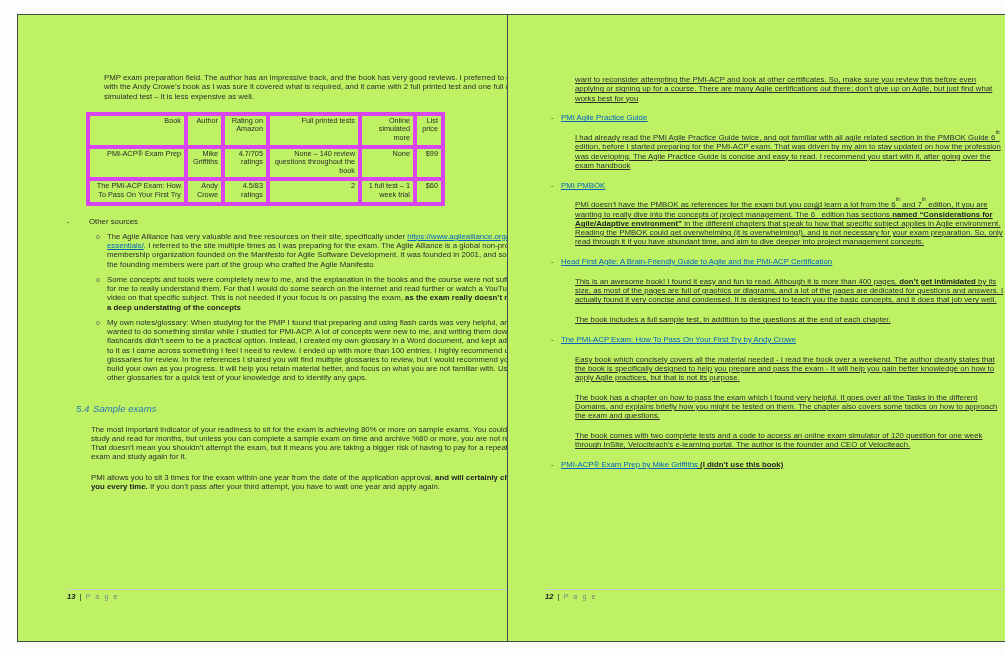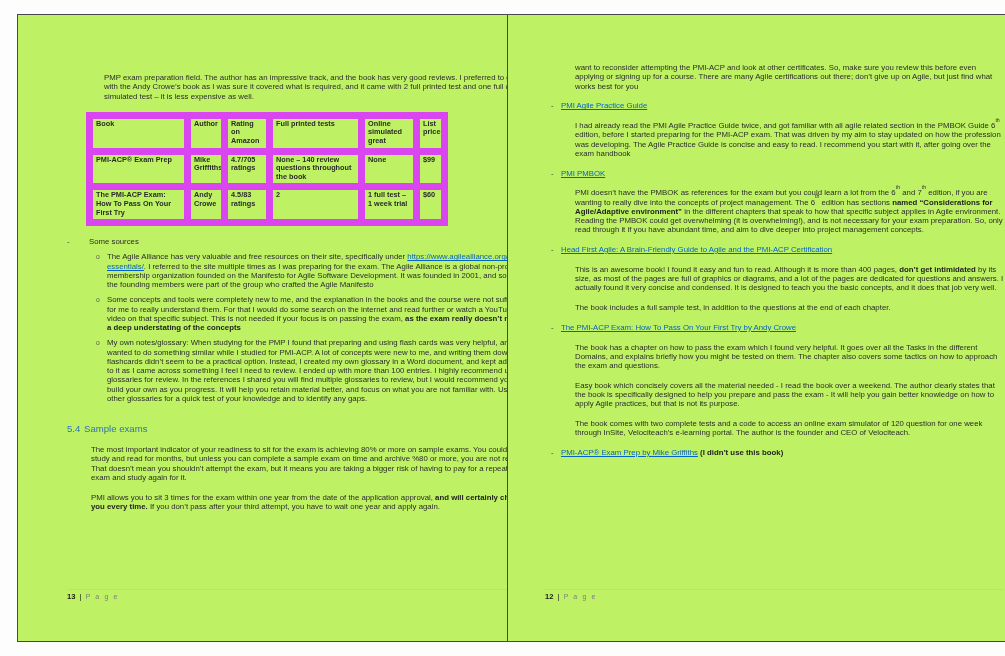--- a/index.html
+++ b/index.html
@@ -10,63 +10,63 @@
   }
   .canvas{position:relative;width:1005px;height:656px;}
   .page{
     position:absolute;top:14px;width:538px;height:628px;
     background:#bef264;border:1.5px solid #45484c;box-sizing:border-box;
   }
   .page-left{left:17px;}
   .page-right{left:507px;}
   .content{position:absolute;color:#2b2b2b;font-size:7.8px;line-height:9.25px;}
   .page-left  .content{top:58px;left:49px;right:27px;}
-  .page-right .content{top:48px;left:37px;right:40px;}
+  .page-right .content{top:60px;left:37px;right:40px;text-decoration:underline;}
 
   .blk{margin-bottom:11px;}
   .page-right .blk{margin-bottom:10.5px;}
   .spacer{height:7px;}
 
   
   .page-left .p-cont{margin-left:37px;}
   .page-left .p-body{margin-left:24px;}
   .page-left .p-sub{margin-left:50px;}
   .page-left .li-dash{margin-left:22px;margin-bottom:6px;}
   .page-left .li-circle{margin-left:40px;margin-bottom:6px;}
   .page-left .li-dash .bullet{left:-22px;}
   .page-left .li-circle .bullet{left:-11px;}
   .page-left .tbl-wrap{margin-left:19px;}
-  .page-left .h2{}
+  .page-left .h2{margin-left:9px;font-style:italic;}
 
   
   .page-right .p-cont{margin-left:30px;}
   .page-right .li-dash{margin-left:16px;}
   .page-right .li-dash .bullet{left:-10px;}
 
   .p{position:relative;}
   .bullet{position:absolute;top:0;color:#3c3c3c;}
   .bullet-circle{font-size:6.8px;color:#595959;}
 
   .h2{color:#2E74B5;font-size:9.6px;line-height:11px;}
   .h2num{display:inline-block;min-width:17px;}
 
   .lnk{color:#0563C1;text-decoration:underline;cursor:pointer;}
   .b{font-weight:bold;color:#1e1e1e;}
   .sup{font-size:5.2px;position:relative;top:-2.6px;line-height:0;}
 
   .doc-table{border-collapse:collapse;table-layout:fixed;width:355px;font-size:7.3px;line-height:8.6px;color:#2b2b2b;}
-  .doc-table th,.doc-table td{border:7px solid #d946ef;padding:1px 3px 2px 3px;vertical-align:top;text-align:left;font-weight:bold;overflow:hidden;}
+  .doc-table th,.doc-table td{border:4px solid #d946ef;padding:1px 3px 2px 3px;vertical-align:top;text-align:right;font-weight:normal;overflow:hidden;}
 
   .footer{
     position:absolute;bottom:40px;border-top:1px solid #c9c9c9;padding-top:2.5px;
     font-size:7.6px;color:#3a3a3a;
   }
   .page-left  .footer{left:49px;right:27px;}
   .page-right .footer{left:37px;right:40px;}
-  .fnum{font-weight:bold;color:#1a1a1a;}
+  .fnum{font-weight:bold;color:#1a1a1a;font-style:italic;}
   .fsep{margin:0 2px;color:#1a1a1a;}
   .fword{color:#7d7d7d;letter-spacing:1.6px;font-size:7px;}
 </style>
 </head>
 <body>
 
 <div class="canvas">
 
   <div class="page page-left">
     <div class="content">
@@ -80,21 +80,21 @@
               <col style="width: 92px;">
               <col style="width: 55px;">
               <col style="width: 28px;">
             </colgroup>
             <thead>
               <tr>
                 <th>Book</th>
                 <th>Author</th>
                 <th>Rating on Amazon</th>
                 <th>Full printed tests</th>
-                <th>Online simulated great</th>
+                <th>Online simulated more</th>
                 <th>List price</th>
               </tr>
             </thead>
             <tbody>
               <tr>
                 <td>PMI-ACP® Exam Prep</td>
                 <td>Mike Griffiths</td>
                 <td>4.7/705 ratings</td>
                 <td>None – 140 review questions throughout the book</td>
                 <td>None</td>
@@ -104,21 +104,21 @@
                 <td>The PMI-ACP Exam: How To Pass On Your First Try</td>
                 <td>Andy Crowe</td>
                 <td>4.5/83 ratings</td>
                 <td>2</td>
                 <td>1 full test – 1 week trial</td>
                 <td>$60</td>
               </tr>
             </tbody>
           </table>
         </div>
-        <div class="p blk li-dash"><span class="bullet bullet-dash">-</span><span>Some sources</span></div>
+        <div class="p blk li-dash"><span class="bullet bullet-dash">-</span><span>Other sources</span></div>
         <div class="p blk li-circle"><span class="bullet bullet-circle">o</span><span>The Agile Alliance has very valuable and free resources on their site, specifically under </span><a class="lnk" href="#">https://www.agilealliance.org/agile-essentials/</a><span>. I referred to the site multiple times as I was preparing for the exam. The Agile Alliance is a global non-profit membership organization founded on the Manifesto for Agile Software Development. It was founded in 2001, and some of the founding members were part of the group who crafted the Agile Manifesto</span></div>
         <div class="p blk li-circle"><span class="bullet bullet-circle">o</span><span>Some concepts and tools were completely new to me, and the explanation in the books and the course were not sufficient for me to really understand them. For that I would do some search on the internet and read further or watch a YouTube video on that specific subject. This is not needed if your focus is on passing the exam, </span><span class="b">as the exam really doesn’t need a deep understating of the concepts</span></div>
         <div class="p blk li-circle"><span class="bullet bullet-circle">o</span><span>My own notes/glossary: When studying for the PMP I found that preparing and using flash cards was very helpful, and I wanted to do something similar while I studied for PMI-ACP. A lot of concepts were new to me, and writing them down on flashcards didn’t seem to be a practical option. Instead, I created my own glossary in a Word document, and kept adding to it as I came across something I feel I need to review. I ended up with more than 100 entries. I highly recommend using glossaries for review. In the references I shared you will find multiple glossaries to review, but I would recommend you build your own as you progress. It will help you retain material better, and focus on what you are not familiar with. Use the other glossaries for a quick test of your knowledge and to identify any gaps.</span></div>
         <div class="spacer"></div>
         <div class="spacer"></div>
         <div class="h2 blk"><span class="h2num">5.4</span><span>Sample exams</span></div>
         <div class="p blk p-body"><span>The most important indicator of your readiness to sit for the exam is achieving 80% or more on sample exams. You could study and read for months, but unless you can complete a sample exam on time and archive %80 or more, you are not ready. That doesn’t mean you shouldn’t attempt the exam, but it means you are taking a bigger risk of having to pay for a repeat exam and study again for it.</span></div>
         <div class="p blk p-body"><span>PMI allows you to sit 3 times for the exam within one year from the date of the application approval, </span><span class="b">and will certainly charge you every time.</span><span> If you don’t pass after your third attempt, you have to wait one year and apply again.</span></div>
       </div>
     <div class="footer">
@@ -132,22 +132,22 @@
     <div class="content">
         <div class="p blk p-cont"><span>want to reconsider attempting the PMI-ACP and look at other certificates. So, make sure you review this before even applying or signing up for a course. There are many Agile certifications out there; don’t give up on Agile, but just find what works best for you</span></div>
         <div class="p blk li-dash"><span class="bullet bullet-dash">-</span><a class="lnk" href="#">PMI Agile Practice Guide</a></div>
         <div class="p blk p-cont"><span>I had already read the PMI Agile Practice Guide twice, and got familiar with all agile related section in the PMBOK Guide 6</span><sup class="sup">th</sup><span> edition, before I started preparing for the PMI-ACP exam. That was driven by my aim to stay updated on how the profession was developing. The Agile Practice Guide is concise and easy to read. I recommend you start with it, after going over the exam handbook</span></div>
         <div class="p blk li-dash"><span class="bullet bullet-dash">-</span><a class="lnk" href="#">PMI PMBOK</a></div>
         <div class="p blk p-cont"><span>PMI doesn’t have the PMBOK as references for the exam but you could learn a lot from the 6</span><sup class="sup">th</sup><span> and 7</span><sup class="sup">th</sup><span> edition, if you are wanting to really dive into the concepts of project management. The 6</span><sup class="sup">th</sup><span> edition has sections </span><span class="b">named “Considerations for Agile/Adaptive environment”</span><span> in the different chapters that speak to how that specific subject applies in Agile environment. Reading the PMBOK could get overwhelming (it is overwhelming!), and is not necessary for your exam preparation. So, only read through it if you have abundant time, and aim to dive deeper into project management concepts.</span></div>
         <div class="p blk li-dash"><span class="bullet bullet-dash">-</span><a class="lnk" href="#">Head First Agile: A Brain-Friendly Guide to Agile and the PMI-ACP Certification</a></div>
         <div class="p blk p-cont"><span>This is an awesome book! I found it easy and fun to read. Although it is more than 400 pages, </span><span class="b">don’t get intimidated</span><span> by its size, as most of the pages are full of graphics or diagrams, and a lot of the pages are dedicated for questions and answers. I actually found it very concise and condensed. It is designed to teach you the basic concepts, and it does that job very well.</span></div>
         <div class="p blk p-cont"><span>The book includes a full sample test, in addition to the questions at the end of each chapter.</span></div>
         <div class="p blk li-dash"><span class="bullet bullet-dash">-</span><a class="lnk" href="#">The PMI-ACP Exam: How To Pass On Your First Try by Andy Crowe</a></div>
+        <div class="p blk p-cont"><span>Easy book which concisely covers all the material needed - I read the book over a weekend. The author clearly states that the book is specifically designed to help you prepare and pass the exam - It will help you gain better knowledge on how to apply Agile practices, but that is not its purpose.</span></div>
         <div class="p blk p-cont"><span>The book has a chapter on how to pass the exam which I found very helpful. It goes over all the Tasks in the different Domains, and explains briefly how you might be tested on them. The chapter also covers some tactics on how to approach the exam and questions.</span></div>
-        <div class="p blk p-cont"><span>Easy book which concisely covers all the material needed - I read the book over a weekend. The author clearly states that the book is specifically designed to help you prepare and pass the exam - It will help you gain better knowledge on how to apply Agile practices, but that is not its purpose.</span></div>
         <div class="p blk p-cont"><span>The book comes with two complete tests and a code to access an online exam simulator of 120 question for one week through InSite, Velociteach’s e-learning portal. The author is the founder and CEO of Velociteach.</span></div>
         <div class="p blk li-dash"><span class="bullet bullet-dash">-</span><a class="lnk" href="#">PMI-ACP® Exam Prep by Mike Griffiths</a><span> </span><span class="b">(I didn’t use this book)</span></div>
       </div>
     <div class="footer">
       <span class="fnum">12</span>
       <span class="fsep">|</span>
       <span class="fword">P a g e</span>
     </div>
   </div>
 

